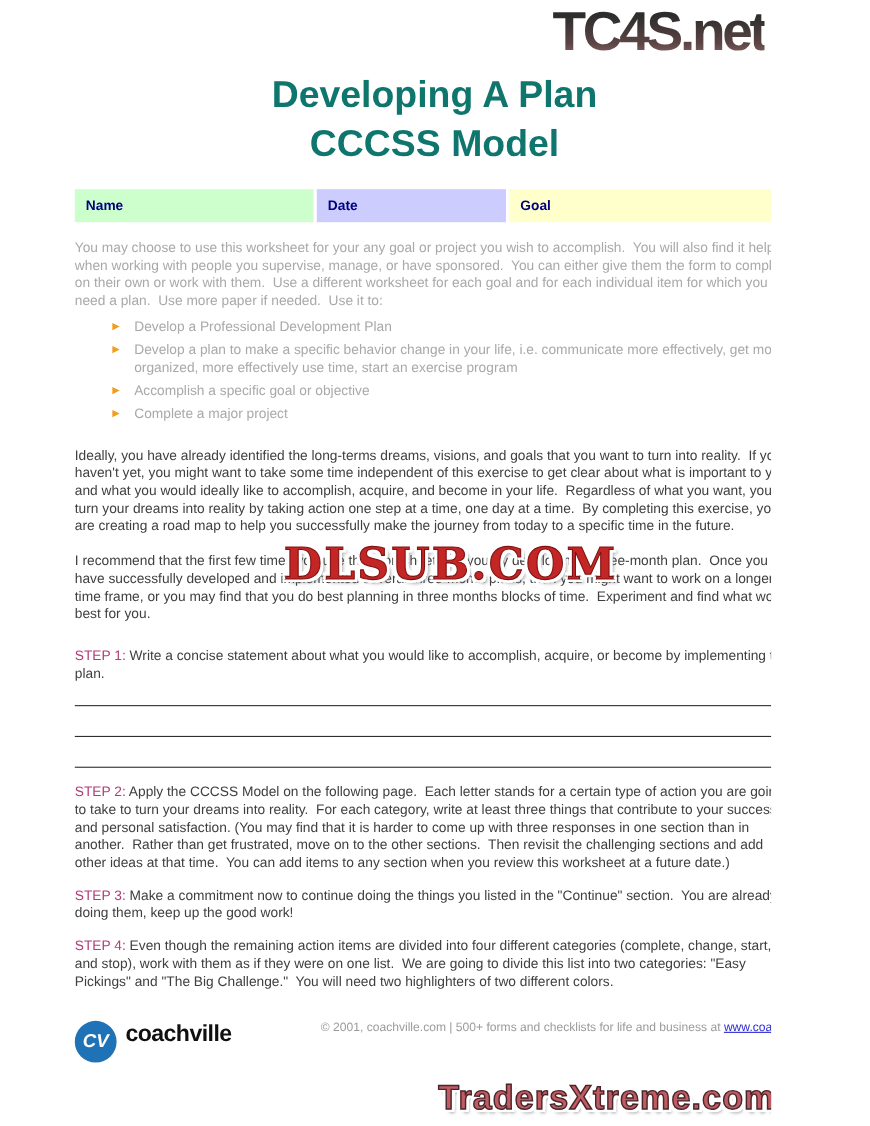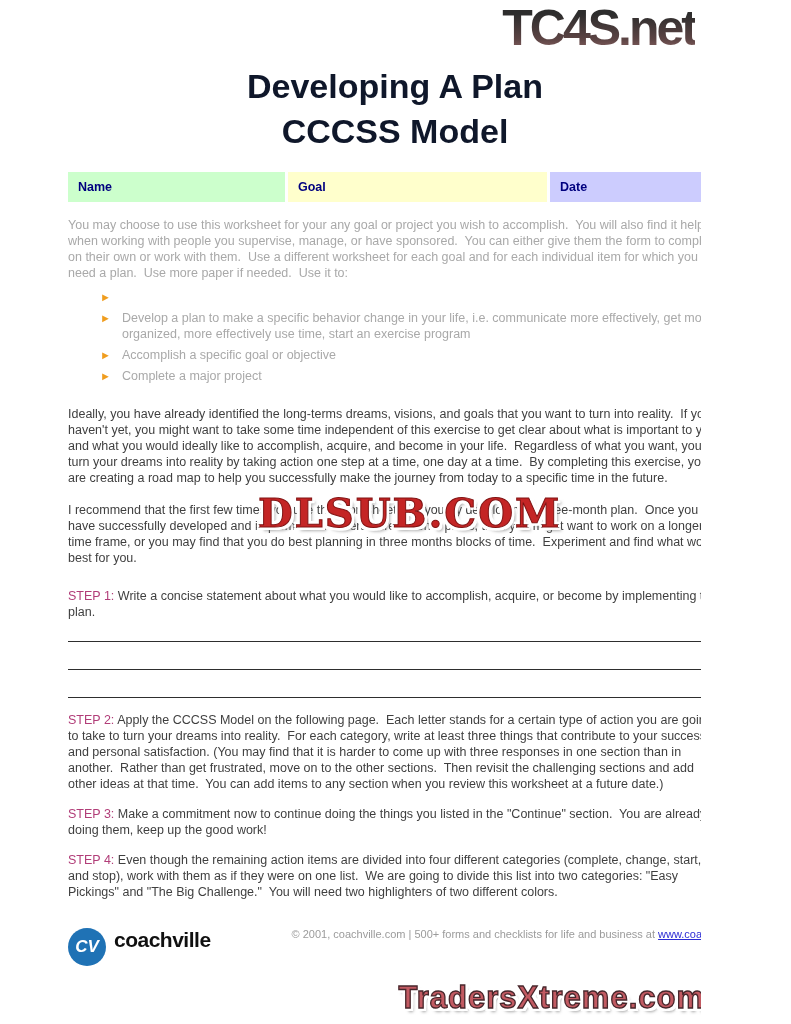--- a/index.html
+++ b/index.html
@@ -68,21 +68,21 @@
 
   
   .content { position: relative; width: 654px; margin-left: 68px; }
 
   .page-title {
     margin-top: 64px;
     text-align: center;
     font-size: 34px;
     font-weight: bold;
     line-height: 45px;
-    color: #0f172a;
+    color: #0f766e;
     letter-spacing: 0px;
   }
 
   .header-table { display: flex; gap: 3px; margin-top: 18px; height: 30px; }
   .header-cell {
     line-height: 30px;
     padding-left: 10px;
     font-size: 12.5px;
     font-weight: bold;
     color: #00007f;
@@ -170,29 +170,30 @@
   <div class="tc4s">TC4S.net</div>
 
   <div class="content">
     <div class="page-title">
       <div>Developing A Plan</div>
       <div>CCCSS Model</div>
     </div>
 
     <div class="header-table">
       <div class="header-cell cell-name">Name</div>
+      <div class="header-cell cell-date">Date</div>
       <div class="header-cell cell-goal">Goal</div>
-      <div class="header-cell cell-date">Date</div>
     </div>
 
     <p class="intro-text">You may choose to use this worksheet for your any goal or project you wish to accomplish.  You will also find it helpful when working with people you supervise, manage, or have sponsored.  You can either give them the form to complete on their own or work with them.  Use a different worksheet for each goal and for each individual item for which you will need a plan.  Use more paper if needed.  Use it to:</p>
 
     <ul class="bullets">
       <li>
           <span class="bullet-arrow">►</span>
+          <span>Develop a Professional Development Plan</span>
         </li>
       <li>
           <span class="bullet-arrow">►</span>
           <span>Develop a plan to make a specific behavior change in your life, i.e. communicate more effectively, get more organized, more effectively use time, start an exercise program</span>
         </li>
       <li>
           <span class="bullet-arrow">►</span>
           <span>Accomplish a specific goal or objective</span>
         </li>
       <li>

